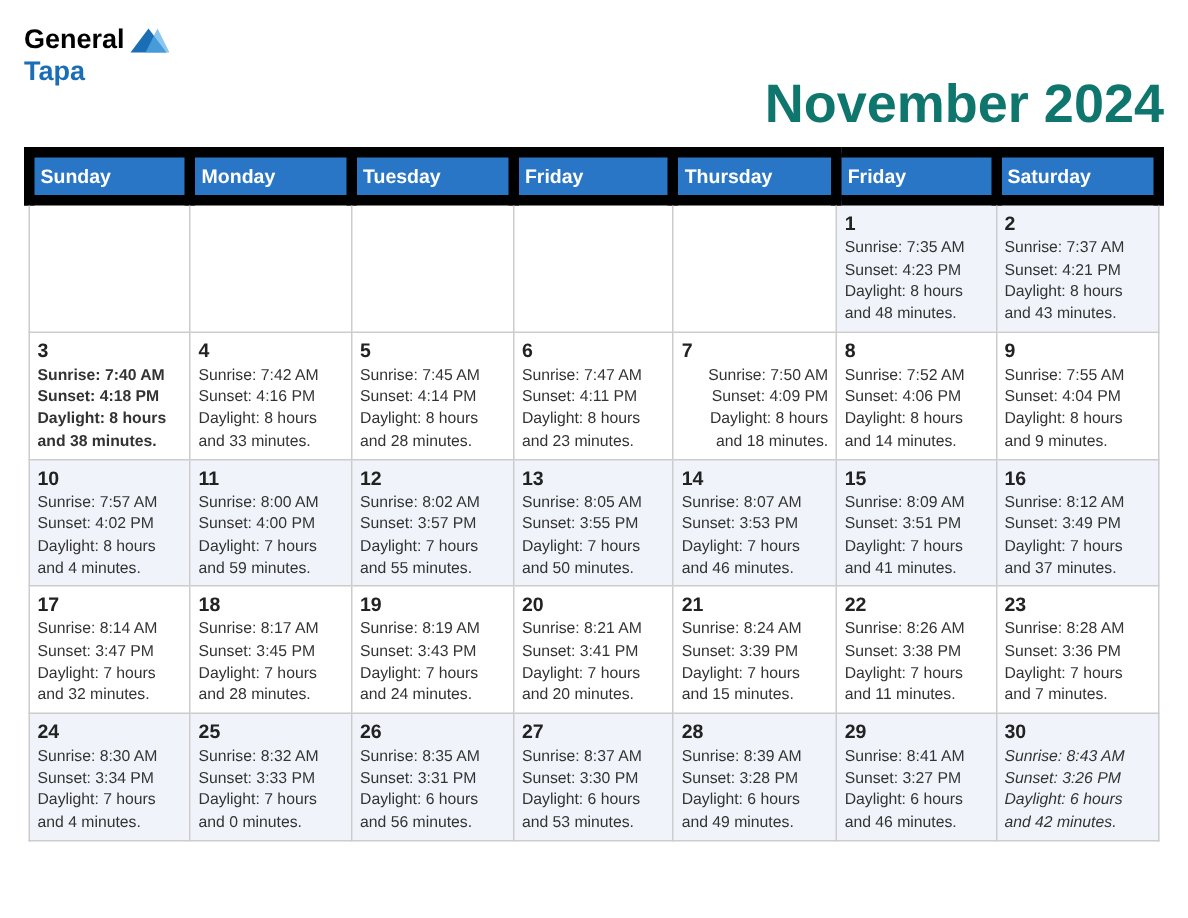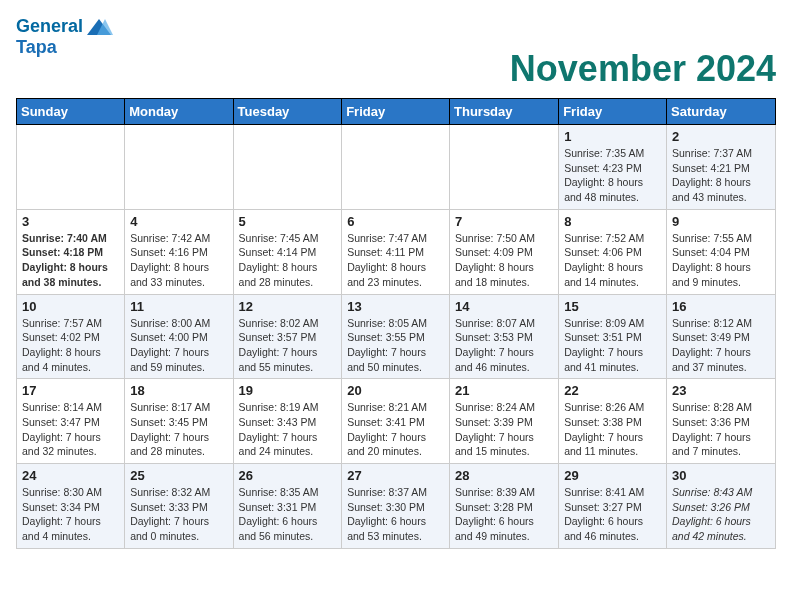--- a/index.html
+++ b/index.html
@@ -17,21 +17,21 @@
       margin-bottom: 8px;
     }
     .logo {
       display: flex;
       flex-direction: column;
       align-items: flex-start;
     }
     .logo-general {
       font-size: 18px;
       font-weight: bold;
-      color: #0369a1;
+      color: #000000;
     }
     .logo-blue {
       font-size: 18px;
       font-weight: bold;
       color: #1a6eb5;
     }
     .logo-icon {
       width: 28px;
       height: 20px;
       margin-left: 2px;
@@ -59,21 +59,21 @@
       border-collapse: collapse;
       margin-top: 4px;
     }
     .calendar th {
       background: #2a76c6;
       color: #fff;
       font-size: 13px;
       font-weight: bold;
       padding: 5px 4px;
       text-align: left;
-      border: 1px solid #000000;
+      border: 7px solid #000000;
     }
     .calendar td {
       vertical-align: top;
       border: 1px solid #ccc;
       padding: 4px 5px;
       width: 113px;
       min-height: 75px;
       font-size: 11px;
       color: #333;
       background: #fff;
@@ -178,21 +178,21 @@
           </td>
           <td>
             <span class="day-number">6</span>
             <div class="day-info" style="white-space: pre-line;">Sunrise: 7:47 AM
 Sunset: 4:11 PM
 Daylight: 8 hours
 and 23 minutes.</div>
           </td>
           <td>
             <span class="day-number">7</span>
-            <div class="day-info" style="white-space: pre-line;">Sunrise: 7:50 AM
+            <div class="day-info" style="white-space: pre-line; text-align: right;">Sunrise: 7:50 AM
 Sunset: 4:09 PM
 Daylight: 8 hours
 and 18 minutes.</div>
           </td>
           <td>
             <span class="day-number">8</span>
             <div class="day-info" style="white-space: pre-line;">Sunrise: 7:52 AM
 Sunset: 4:06 PM
 Daylight: 8 hours
 and 14 minutes.</div>

